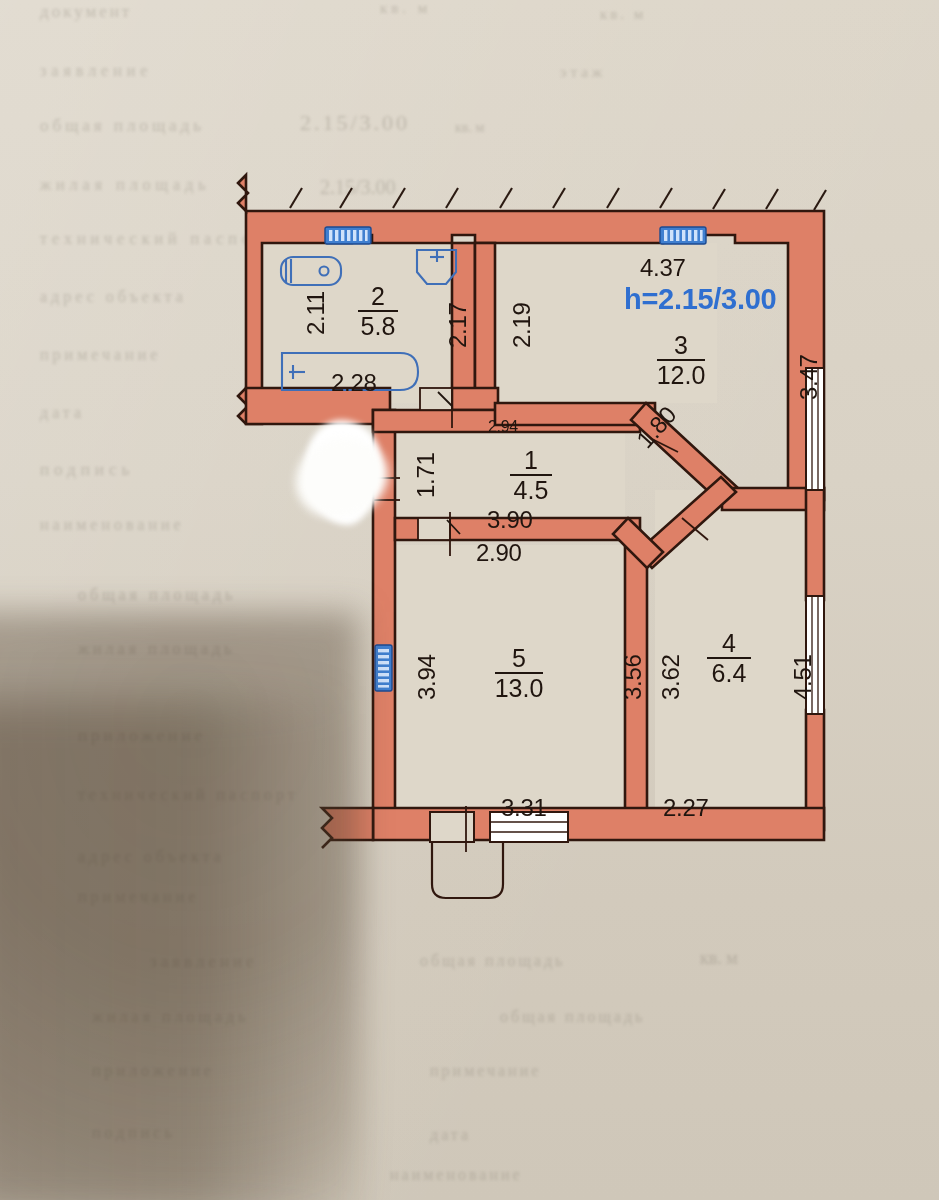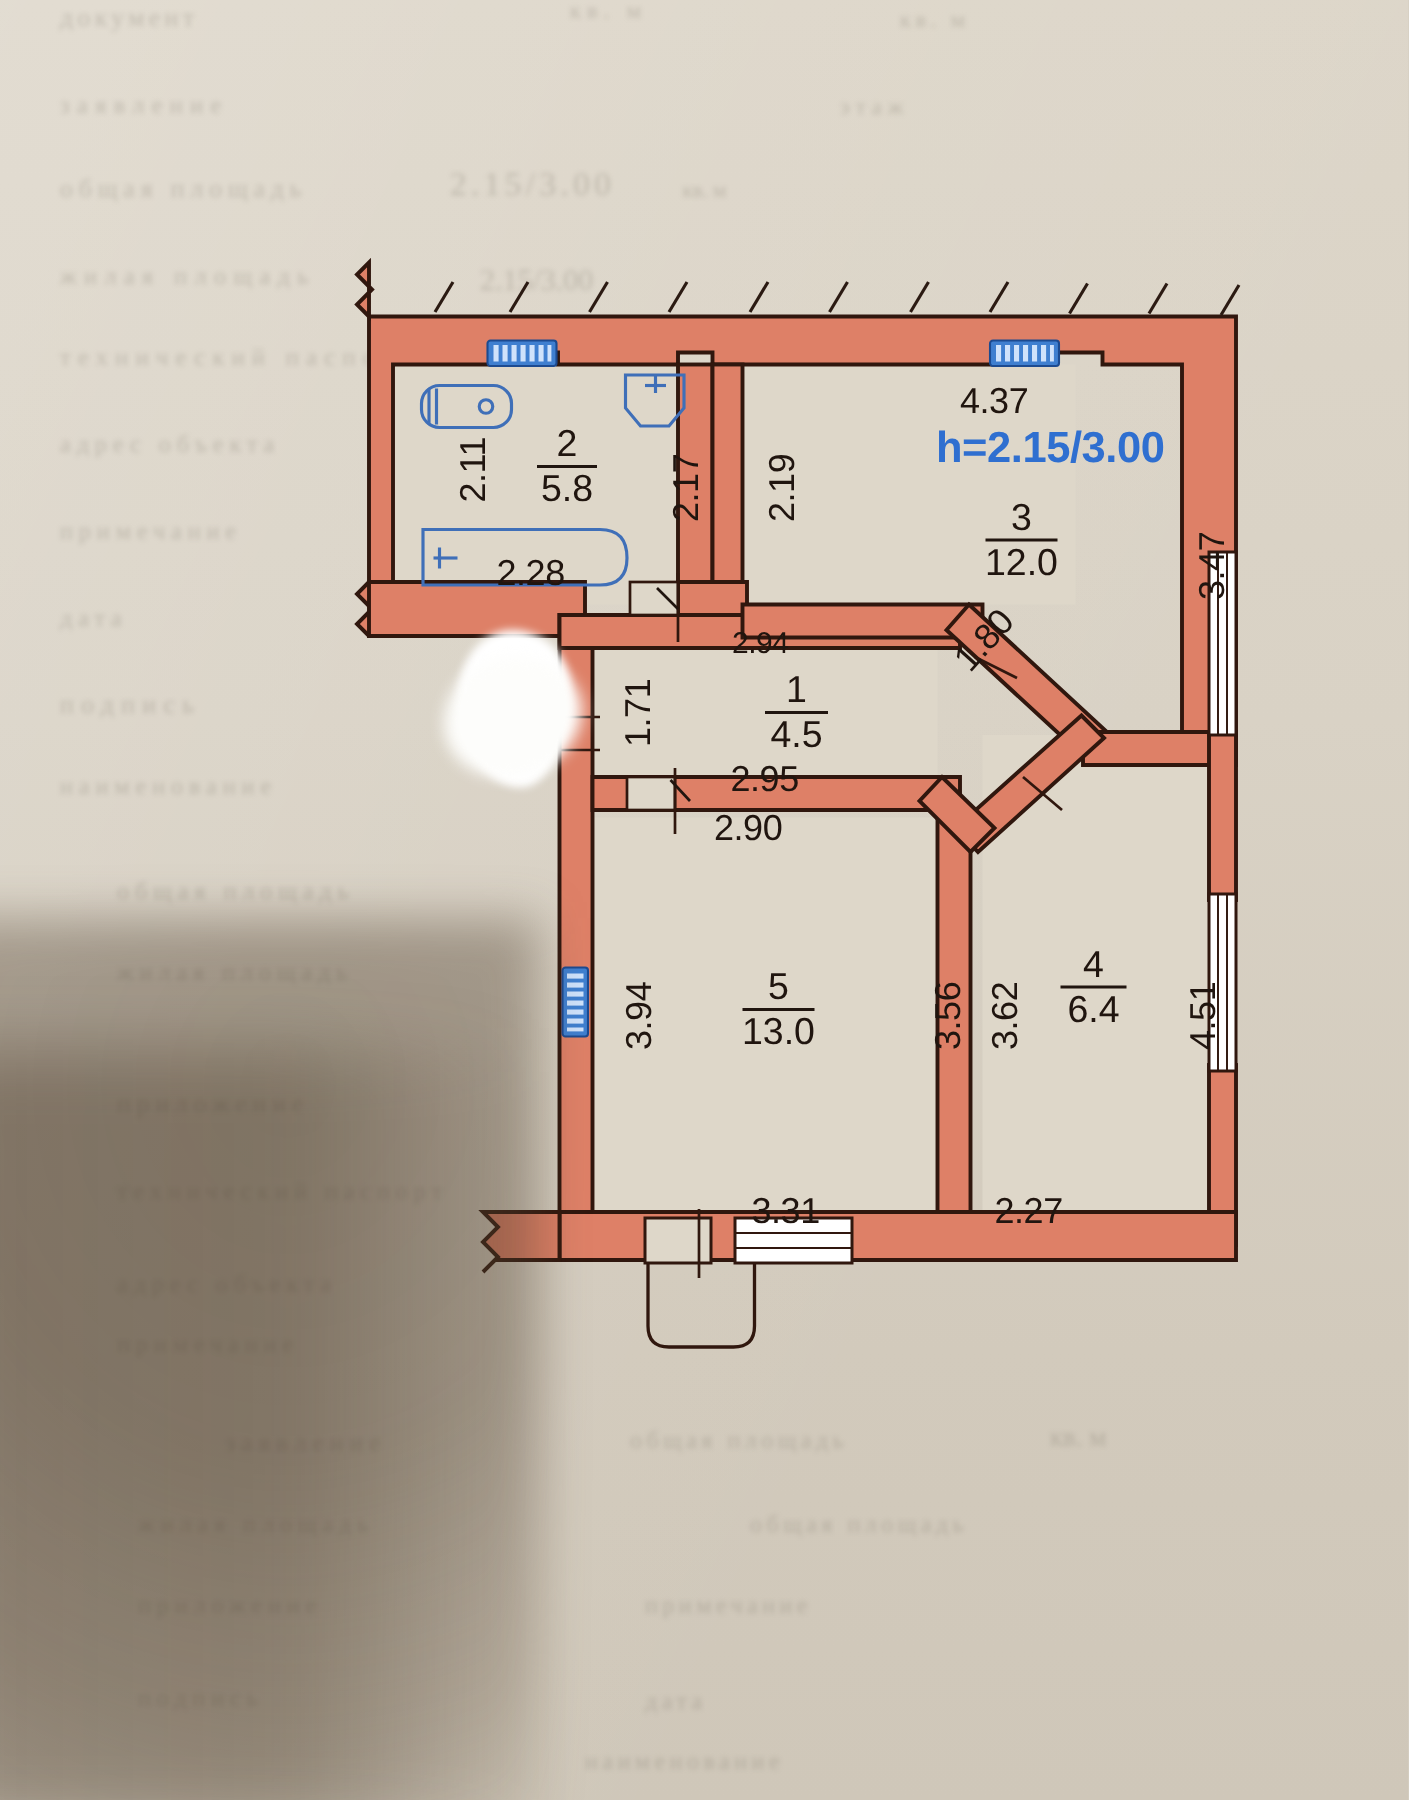--- a/index.html
+++ b/index.html
@@ -317,27 +317,27 @@
 <div class="lbl blue" style="left:624px;top:283px;font-size:29px;">h=2.15/3.00</div>
 <div class="roomnum" style="left:653px;top:332px;width:56px;">
   <span class="n">3</span>
   <span class="bar" style="width:48px;"></span>
   <span class="a">12.0</span>
 </div>
 <div class="lbl rot" style="left:795px;top:400px;font-size:24px;">3.47</div>
 <div class="lbl" style="left:631px;top:435px;font-size:24px;transform-origin:0 0;transform:rotate(-48deg);">1.80</div>
 
 <div class="lbl rot" style="left:412px;top:498px;font-size:24px;">1.71</div>
-<div class="lbl" style="left:488px;top:418px;font-size:20px;">2.94</div>
+<div class="lbl" style="left:488px;top:418px;font-size:16px;">2.94</div>
 <div class="roomnum" style="left:504px;top:447px;width:54px;">
   <span class="n">1</span>
   <span class="bar" style="width:42px;"></span>
   <span class="a">4.5</span>
 </div>
-<div class="lbl" style="left:487px;top:506px;font-size:24px;">2.95</div>
+<div class="lbl" style="left:487px;top:506px;font-size:24px;">3.90</div>
 <div class="lbl" style="left:476px;top:539px;font-size:24px;">2.90</div>
 
 <div class="lbl rot" style="left:413px;top:700px;font-size:24px;">3.94</div>
 <div class="roomnum" style="left:491px;top:645px;width:56px;">
   <span class="n">5</span>
   <span class="bar" style="width:48px;"></span>
   <span class="a">13.0</span>
 </div>
 <div class="lbl" style="left:501px;top:794px;font-size:24px;text-align:center;">3.31</div>
 <div class="lbl rot" style="left:619px;top:700px;font-size:24px;">3.56</div>

